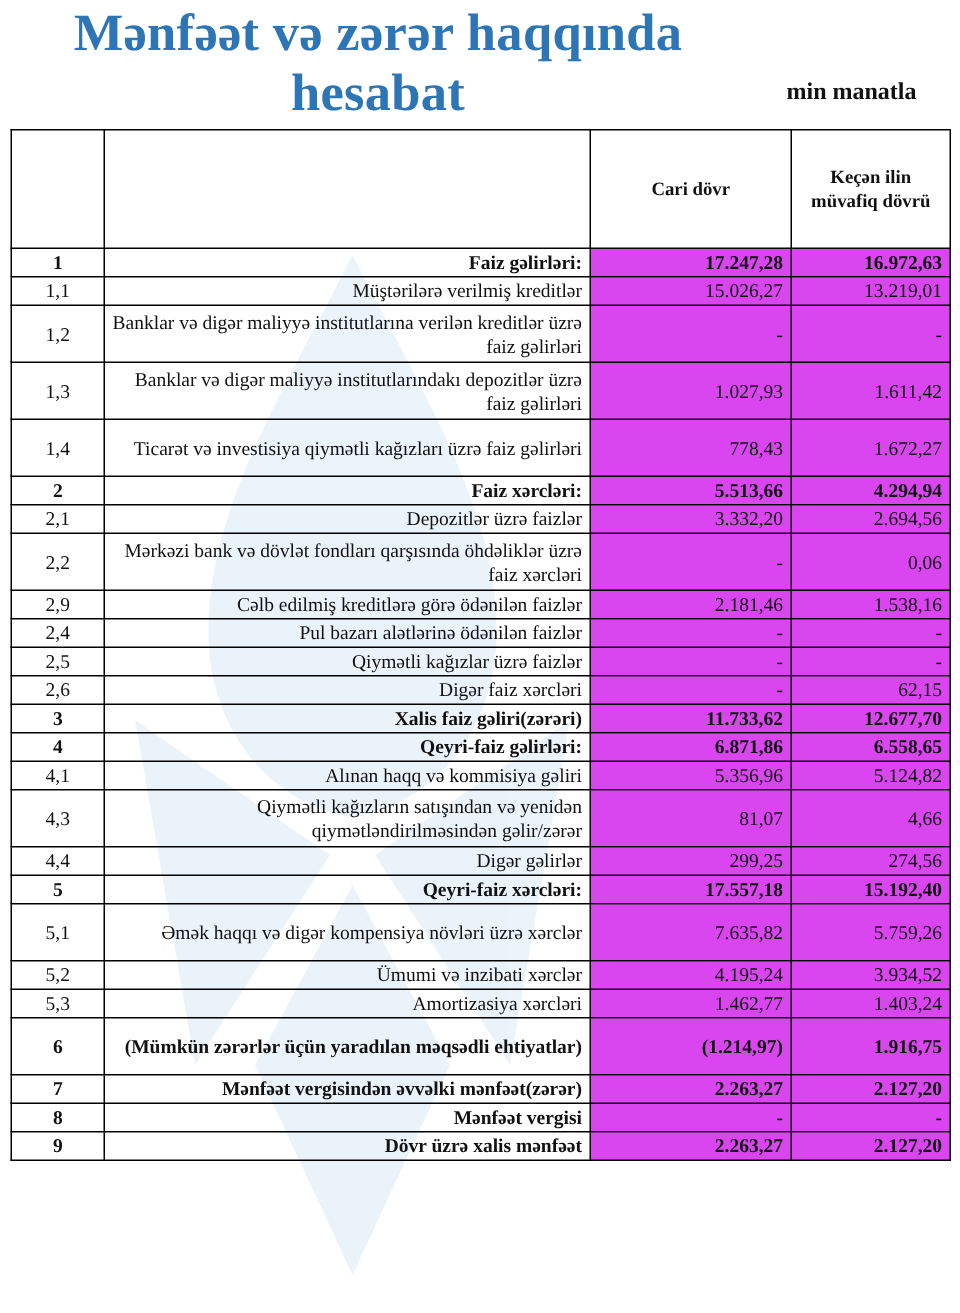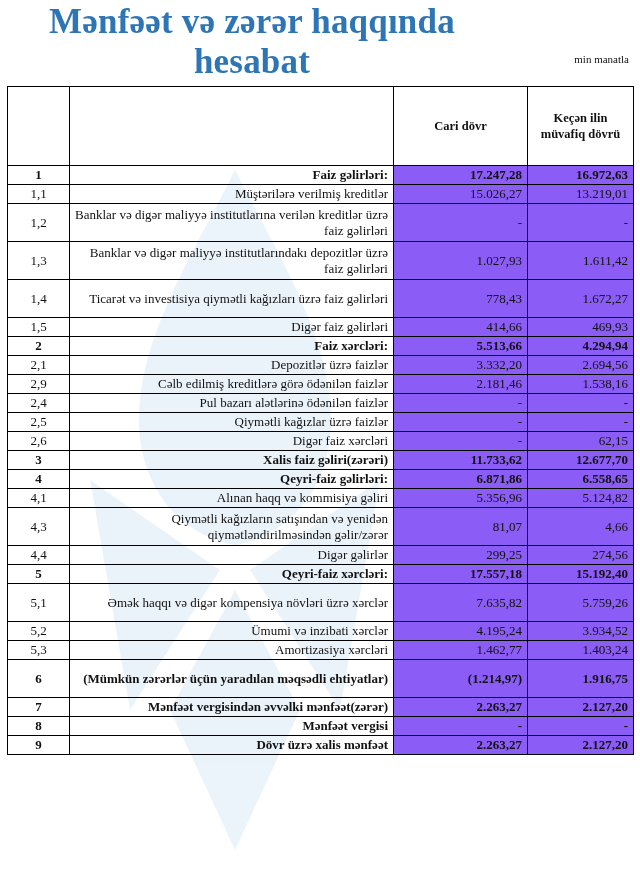--- a/index.html
+++ b/index.html
@@ -1,30 +1,30 @@
 <!DOCTYPE html>
 <html><head>
 <meta charset="utf-8">
 <style>
   html, body { margin: 0; padding: 0; background: #ffffff; }
   body { width: 640px; height: 875px; position: relative; overflow: hidden;
          font-family: "Liberation Serif", "DejaVu Serif", serif; color: #111; }
   .title { position: absolute; left: 0; top: 2px; width: 504px; text-align: center;
            font-family: "Liberation Serif", serif; font-weight: bold; font-size: 35px;
            color: #2E75B6; letter-spacing: 0.2px; margin: 0; line-height: 40px; }
-  .unit { position: absolute; right: 11px; top: 53px; font-size: 11px; font-weight: normal; }
+  .unit { position: absolute; right: 29px; top: 53px; font-size: 16px; font-weight: bold; }
   .watermark { position: absolute; left: 70px; top: 150px; width: 330px; height: 720px; pointer-events: none; }
   table.report { position: absolute; left: 7px; top: 86px; width: 627px;
                  border-collapse: collapse; table-layout: fixed; font-size: 13px; }
   table.report td, table.report th { border: 1.3px solid #000; padding: 0 5px; line-height: 16px; }
   col.c-no { width: 62px; } col.c-desc { width: 324px; } col.c-cur { width: 134px; } col.c-prev { width: 106px; }
   thead th { height: 78px; font-weight: bold; font-size: 12.5px; text-align: center; background: transparent; }
   td.no { text-align: center; }
   td.desc { text-align: right; padding-left: 7px; }
-  td.num { text-align: right; background: #8b5cf6; padding-right: 6px; }
+  td.num { text-align: right; background: #d946ef; padding-right: 6px; }
   tr.bold td { font-weight: bold; }
   tr.h1 td { height: 18px; }
   tr.h2 td { height: 37px; }
   tbody td { background-clip: padding-box; }
   tbody td.no, tbody td.desc { background: transparent; }
 </style>
 </head>
 <body>
 
 <h1 class="title">Mənfəət və zərər haqqında hesabat</h1>
@@ -78,37 +78,37 @@
         <td class="desc">Banklar və digər maliyyə institutlarındakı depozitlər üzrə faiz gəlirləri</td>
         <td class="num">1.027,93</td>
         <td class="num">1.611,42</td>
       </tr>
       <tr class="h2">
         <td class="no">1,4</td>
         <td class="desc">Ticarət və investisiya qiymətli kağızları üzrə faiz gəlirləri</td>
         <td class="num">778,43</td>
         <td class="num">1.672,27</td>
       </tr>
-      <tr class="h1">
-        <td class="no">1,5</td>
-        <td class="desc">Digər faiz gəlirləri</td>
-        <td class="num">414,66</td>
-        <td class="num">469,93</td>
-      </tr>
       <tr class="bold h1">
         <td class="no">2</td>
         <td class="desc">Faiz xərcləri:</td>
         <td class="num">5.513,66</td>
         <td class="num">4.294,94</td>
       </tr>
       <tr class="h1">
         <td class="no">2,1</td>
         <td class="desc">Depozitlər üzrə faizlər</td>
         <td class="num">3.332,20</td>
         <td class="num">2.694,56</td>
+      </tr>
+      <tr class="h2">
+        <td class="no">2,2</td>
+        <td class="desc">Mərkəzi bank və dövlət fondları qarşısında öhdəliklər üzrə faiz xərcləri</td>
+        <td class="num">-</td>
+        <td class="num">0,06</td>
       </tr>
       <tr class="h1">
         <td class="no">2,9</td>
         <td class="desc">Cəlb edilmiş kreditlərə görə ödənilən faizlər</td>
         <td class="num">2.181,46</td>
         <td class="num">1.538,16</td>
       </tr>
       <tr class="h1">
         <td class="no">2,4</td>
         <td class="desc">Pul bazarı alətlərinə ödənilən faizlər</td>

